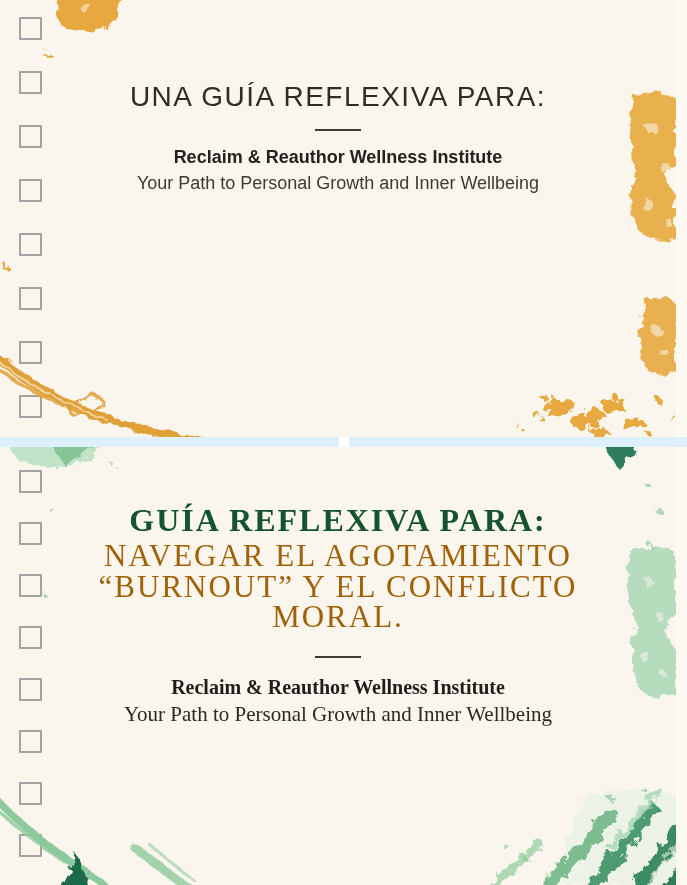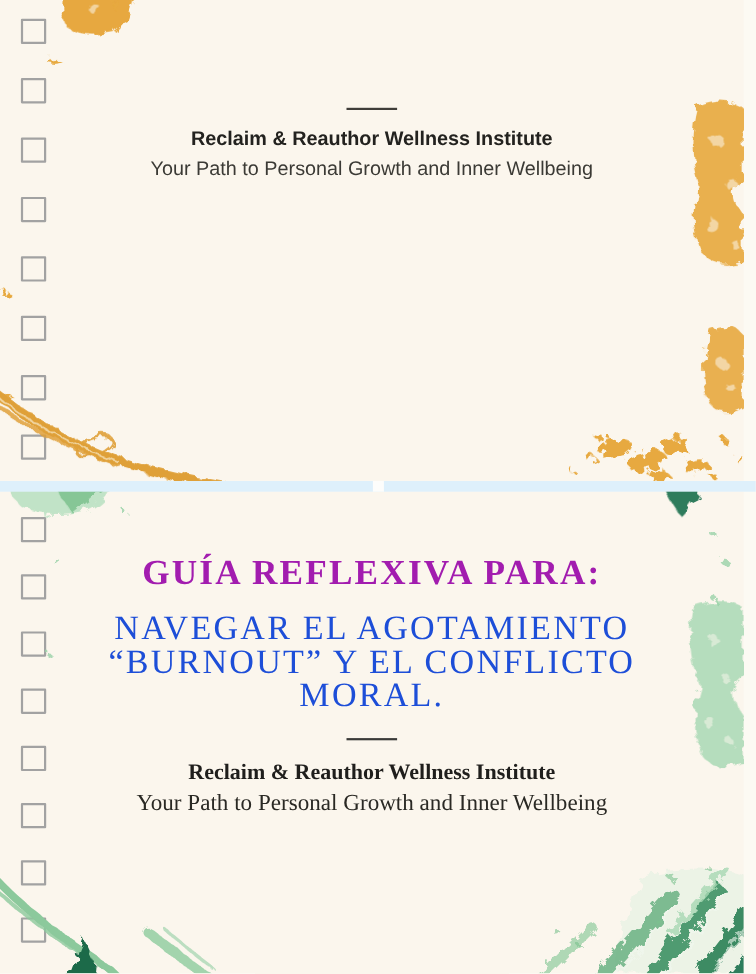--- a/index.html
+++ b/index.html
@@ -43,26 +43,26 @@
     margin:7px auto 0;max-width:540px;white-space:pre-line;
     font:400 29px/1.05 "Liberation Serif",serif;
     letter-spacing:2.5px;color:#262420;
   }
   .rule{width:46px;height:2px;background:#3f3d39;margin:16px auto 0;}
   .p1-org{margin:15px 0 0;font:700 18px/1.25 "Liberation Sans",sans-serif;color:#23221f;}
   .p1-tag{margin:4px 0 0;font:400 18px/1.25 "Liberation Sans",sans-serif;color:#3b3a35;}
 
   .p2-eyebrow{
     margin:0;font:700 32px/1.1 "Liberation Serif",serif;
-    letter-spacing:2px;color:#a21caf;
+    letter-spacing:2px;color:#14532d;
   }
   .p2-title{
-    margin:18px auto 0;max-width:560px;white-space:pre-line;
+    margin:3px auto 0;max-width:560px;white-space:pre-line;
     font:400 31px/0.98 "Liberation Serif",serif;
-    letter-spacing:2px;color:#1d4ed8;
+    letter-spacing:2px;color:#a16207;
   }
   .page-2 .rule{margin-top:24px;background:#3a3a38;}
   .p2-org{margin:17px 0 0;font:700 20px/1.2 "Liberation Serif",serif;color:#1f1e1c;}
   .p2-tag{margin:3px 0 0;font:400 21px/1.2 "Liberation Serif",serif;color:#2a2924;}
 </style>
 </head>
 <body>
 
 <div class="canvas">
 
@@ -123,20 +123,21 @@
         <div class="checkbox"></div>
         <div class="checkbox"></div>
         <div class="checkbox"></div>
         <div class="checkbox"></div>
         <div class="checkbox"></div>
         <div class="checkbox"></div>
         <div class="checkbox"></div>
       </div>
 
     <div class="content">
+      <h2 class="p1-eyebrow">UNA GUÍA REFLEXIVA PARA:</h2>
       <div class="rule"></div>
       <p class="p1-org">Reclaim &amp; Reauthor Wellness Institute</p>
       <p class="p1-tag">Your Path to Personal Growth and Inner Wellbeing</p>
     </div>
   </section>
 
   <div class="band">
     <div class="notch"></div>
   </div>
 

